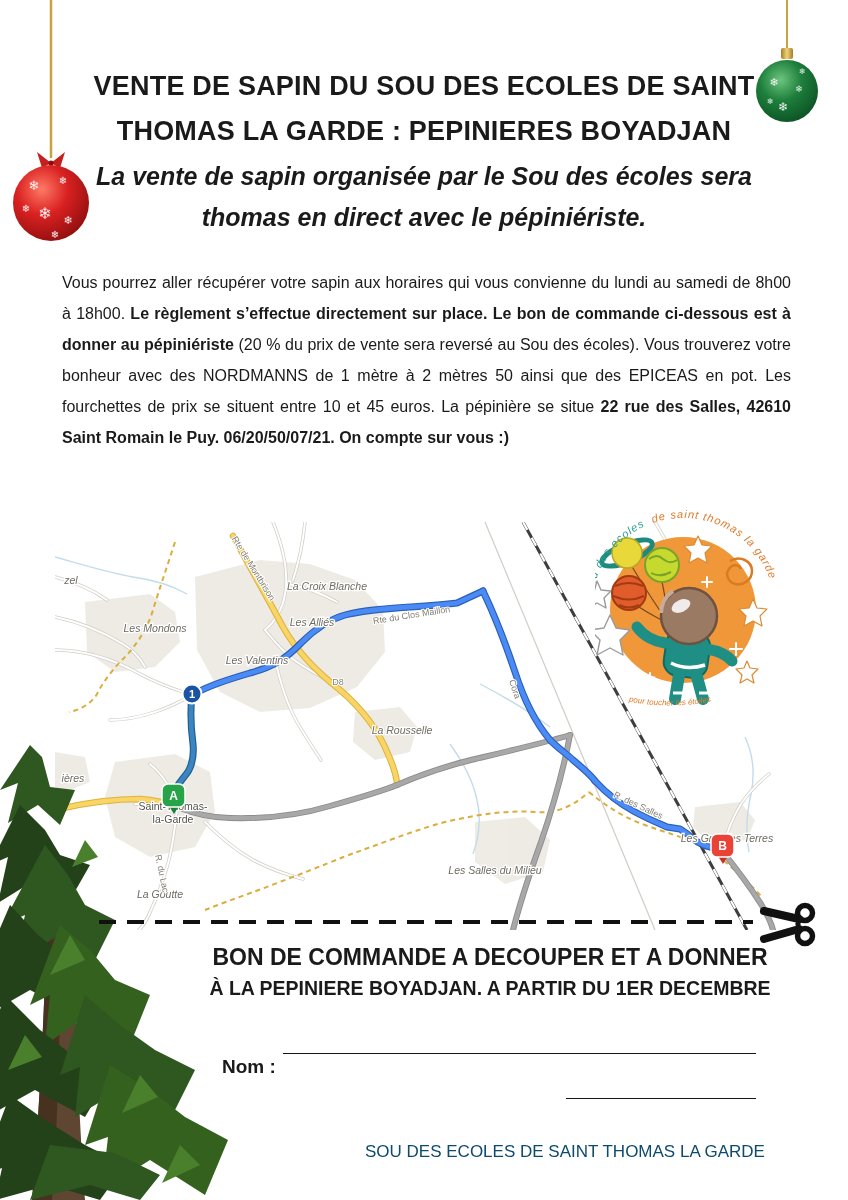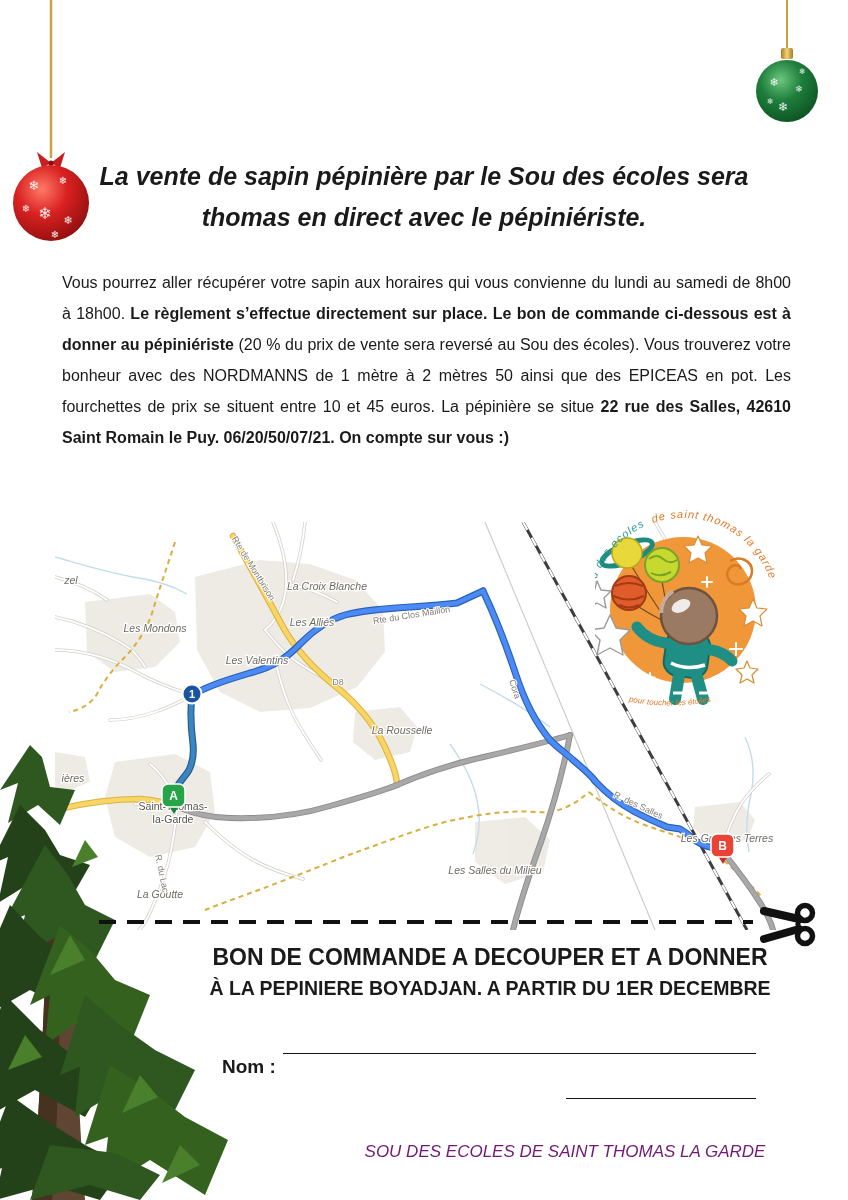--- a/index.html
+++ b/index.html
@@ -10,22 +10,22 @@
          font-size:27px;line-height:45px;letter-spacing:.2px;}
   .subtitle{left:48px;top:156px;width:752px;text-align:center;font-weight:bold;
             font-style:italic;font-size:25px;line-height:41px;}
   .bodytext{left:62px;top:251px;width:729px;font-size:16px;line-height:31px;
             text-align:justify;}
   .bodytext .b{font-weight:bold;}
   .oh1{left:120px;top:944px;width:740px;text-align:center;font-weight:bold;font-size:23px;}
   .oh2{left:120px;top:977px;width:740px;text-align:center;font-weight:bold;font-size:19.5px;}
   .flabel{font-weight:bold;font-size:19px;}
   .fline{border-top:1.7px solid #151515;height:0;}
-  .footer{left:330px;top:1142px;width:470px;text-align:center;font-style:italic;
-          font-size:17px;color:#701a75;}
+  .footer{left:330px;top:1142px;width:470px;text-align:center;
+          font-size:17px;color:#0c4a6e;}
   
   .maplabel{font-family:"Liberation Sans",sans-serif;font-style:italic;font-size:10.5px;
             fill:#6f6b63;paint-order:stroke;stroke:#ffffff;stroke-width:2.5px;text-anchor:middle;}
   .townlabel{font-style:normal;fill:#55524c;}
   .roadlabel{font-family:"Liberation Sans",sans-serif;font-size:9px;fill:#857f74;
              paint-order:stroke;stroke:#ffffff;stroke-width:2px;text-anchor:middle;}
   .mk{font-family:"Liberation Sans",sans-serif;font-weight:bold;fill:#fff;text-anchor:middle;}
   .arcText{font-family:"Liberation Sans",sans-serif;font-style:italic;font-size:11px;letter-spacing:1px;}
   .tagText{font-family:"Liberation Sans",sans-serif;font-style:italic;font-size:8px;fill:#e07b2a;}
 </style>
@@ -76,22 +76,26 @@
     <circle cx="37" cy="91" r="31" fill="url(#greg)"></circle>
     <g fill="#ffffff" opacity="0.92" font-family="Liberation Sans,sans-serif" text-anchor="middle">
       <text x="24" y="86" font-size="11">❄</text>
       <text x="49" y="92" font-size="9">❄</text>
       <text x="33" y="111" font-size="12">❄</text>
       <text x="52" y="74" font-size="8">❄</text>
       <text x="20" y="104" font-size="8">❄</text>
     </g>
   </svg>
 
+  <div class="abs title">
+    <div>VENTE DE SAPIN DU SOU DES ECOLES DE SAINT</div>
+    <div>THOMAS LA GARDE : PEPINIERES BOYADJAN</div>
+  </div>
   <div class="abs subtitle">
-    <div>La vente de sapin pépinière par le Sou des écoles sera</div>
+    <div>La vente de sapin organisée par le Sou des écoles sera</div>
     <div>thomas en direct avec le pépiniériste.</div>
   </div>
 
   <p class="abs bodytext"><span>Vous pourrez aller récupérer votre sapin aux horaires qui vous convienne du lundi au samedi de 8h00 à 18h00. </span><span class="b">Le règlement s’effectue directement sur place. Le bon de commande ci-dessous est à donner au pépiniériste </span><span>(20 % du prix de vente sera reversé au Sou des écoles). Vous trouverez votre bonheur avec des NORDMANNS de 1 mètre à 2 mètres 50 ainsi que des EPICEAS en pot. Les fourchettes de prix se situent entre 10 et 45 euros. La pépinière se situe </span><span class="b">22 rue des Salles, 42610 Saint Romain le Puy. 06/20/50/07/21. On compte sur vous :)</span></p>
 
   <svg class="abs" style="left:55px;top:522px;" width="745" height="408" viewBox="0 0 745 408">
     <rect x="0" y="0" width="745" height="408" fill="#ffffff"></rect>
 
     <g fill="#ece8e1" opacity="0.85">
       <path d="M30,80 L95,72 L120,90 L125,120 L100,145 L60,150 L32,130 Z"></path>

